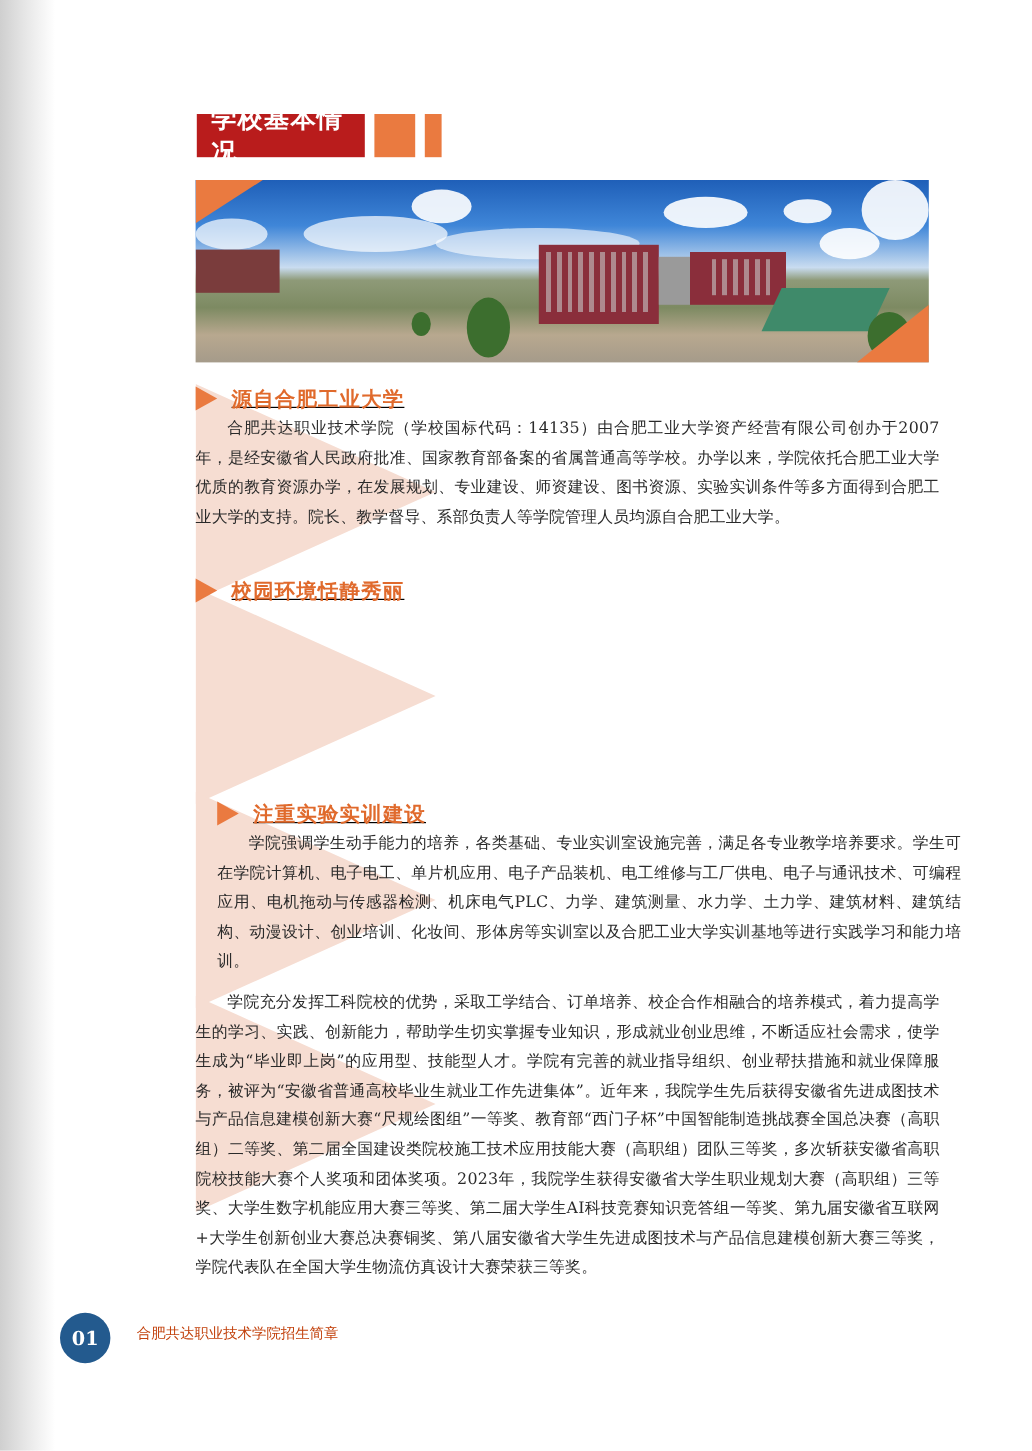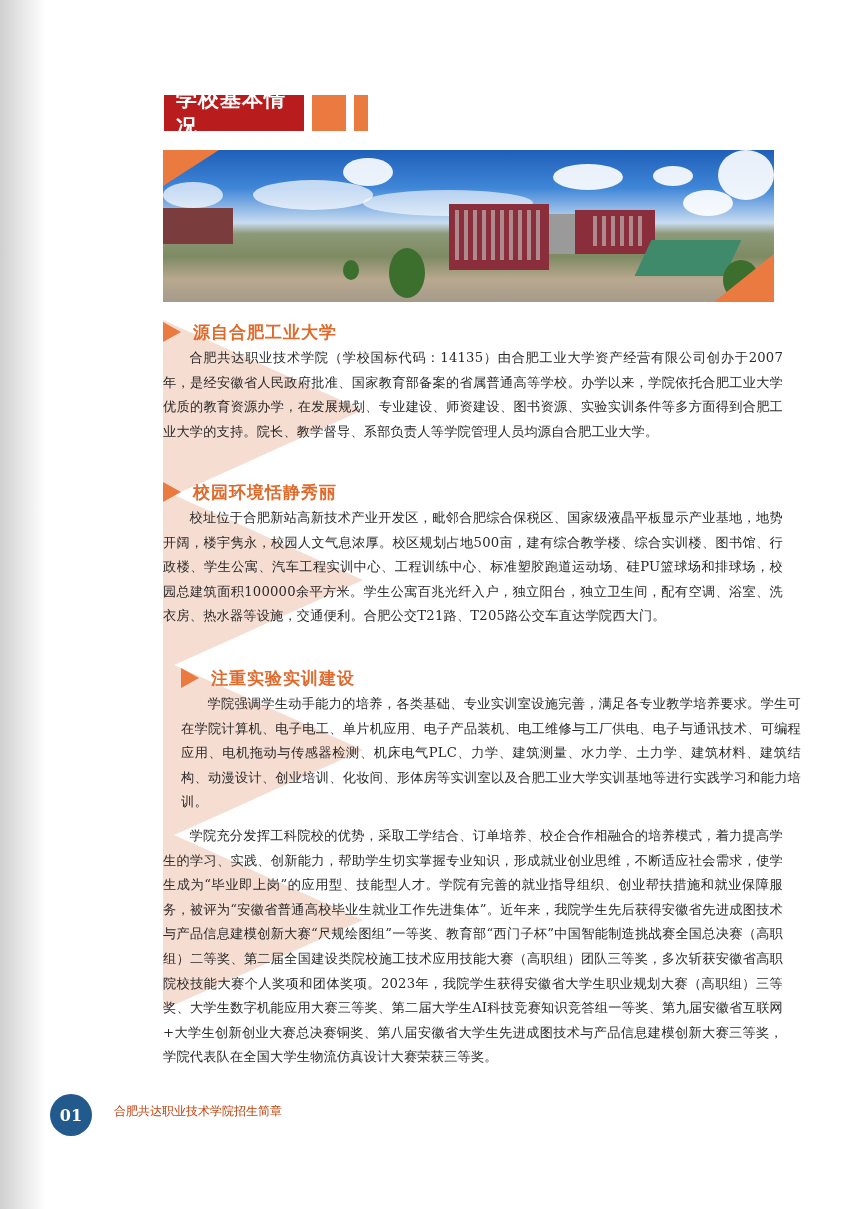--- a/index.html
+++ b/index.html
@@ -34,21 +34,21 @@
   }
   .cloud { position:absolute; background:#fff; border-radius:50%; opacity:.9; }
   .bldg { position:absolute; background:#8a2e3b; }
   .bldg-win { position:absolute; background:repeating-linear-gradient(to right,#c6c6c6 0 4px,transparent 4px 9px); opacity:.6; }
   .court { position:absolute; background:#3f8a6a; transform:skewX(-25deg); }
   .tree { position:absolute; background:#3c6e2e; border-radius:50%; }
   .corner-tl { position:absolute; left:0; top:0; width:0; height:0; border-top:36px solid #ea7a40; border-right:56px solid transparent; }
   .corner-br { position:absolute; right:0; bottom:0; width:0; height:0; border-bottom:48px solid #ea7a40; border-left:60px solid transparent; }
 
   .section { position:absolute; left:163px; width:620px; }
-  .sec-head { display:flex; align-items:center; height:24px; }
+  .sec-head { display:flex; align-items:center; height:24px;text-decoration:underline; }
   .arrow {
     width:0; height:0; border-top:10px solid transparent; border-bottom:10px solid transparent;
     border-left:18px solid #ea7a40; margin-right:12px;
   }
   .sec-title { color:#e06a2c; font-size:17px; font-weight:bold; letter-spacing:1px; }
   .para {
     font-size:13.2px; line-height:24.6px; color:#2a2a2a; text-align:justify;
     text-indent:2em; margin:2px 0 0 0; letter-spacing:.2px;
   }
 
@@ -106,21 +106,20 @@
     <span class="sec-title">源自合肥工业大学</span>
   </div>
   <p class="para">合肥共达职业技术学院（学校国标代码：14135）由合肥工业大学资产经营有限公司创办于2007年，是经安徽省人民政府批准、国家教育部备案的省属普通高等学校。办学以来，学院依托合肥工业大学优质的教育资源办学，在发展规划、专业建设、师资建设、图书资源、实验实训条件等多方面得到合肥工业大学的支持。院长、教学督导、系部负责人等学院管理人员均源自合肥工业大学。</p>
 </div>
 
 <div class="section" style="top:480px;">
   <div class="sec-head">
     <span class="arrow"></span>
     <span class="sec-title">校园环境恬静秀丽</span>
   </div>
-  <p class="para">校址位于合肥新站高新技术产业开发区，毗邻合肥综合保税区、国家级液晶平板显示产业基地，地势开阔，楼宇隽永，校园人文气息浓厚。校区规划占地500亩，建有综合教学楼、综合实训楼、图书馆、行政楼、学生公寓、汽车工程实训中心、工程训练中心、标准塑胶跑道运动场、硅PU篮球场和排球场，校园总建筑面积100000余平方米。学生公寓百兆光纤入户，独立阳台，独立卫生间，配有空调、浴室、洗衣房、热水器等设施，交通便利。合肥公交T21路、T205路公交车直达学院西大门。</p>
 </div>
 
 <div class="section" style="top:666px;margin-left:18px;">
   <div class="sec-head">
     <span class="arrow"></span>
     <span class="sec-title">注重实验实训建设</span>
   </div>
   <p class="para">学院强调学生动手能力的培养，各类基础、专业实训室设施完善，满足各专业教学培养要求。学生可在学院计算机、电子电工、单片机应用、电子产品装机、电工维修与工厂供电、电子与通讯技术、可编程应用、电机拖动与传感器检测、机床电气PLC、力学、建筑测量、水力学、土力学、建筑材料、建筑结构、动漫设计、创业培训、化妆间、形体房等实训室以及合肥工业大学实训基地等进行实践学习和能力培训。</p>
 </div>
 

